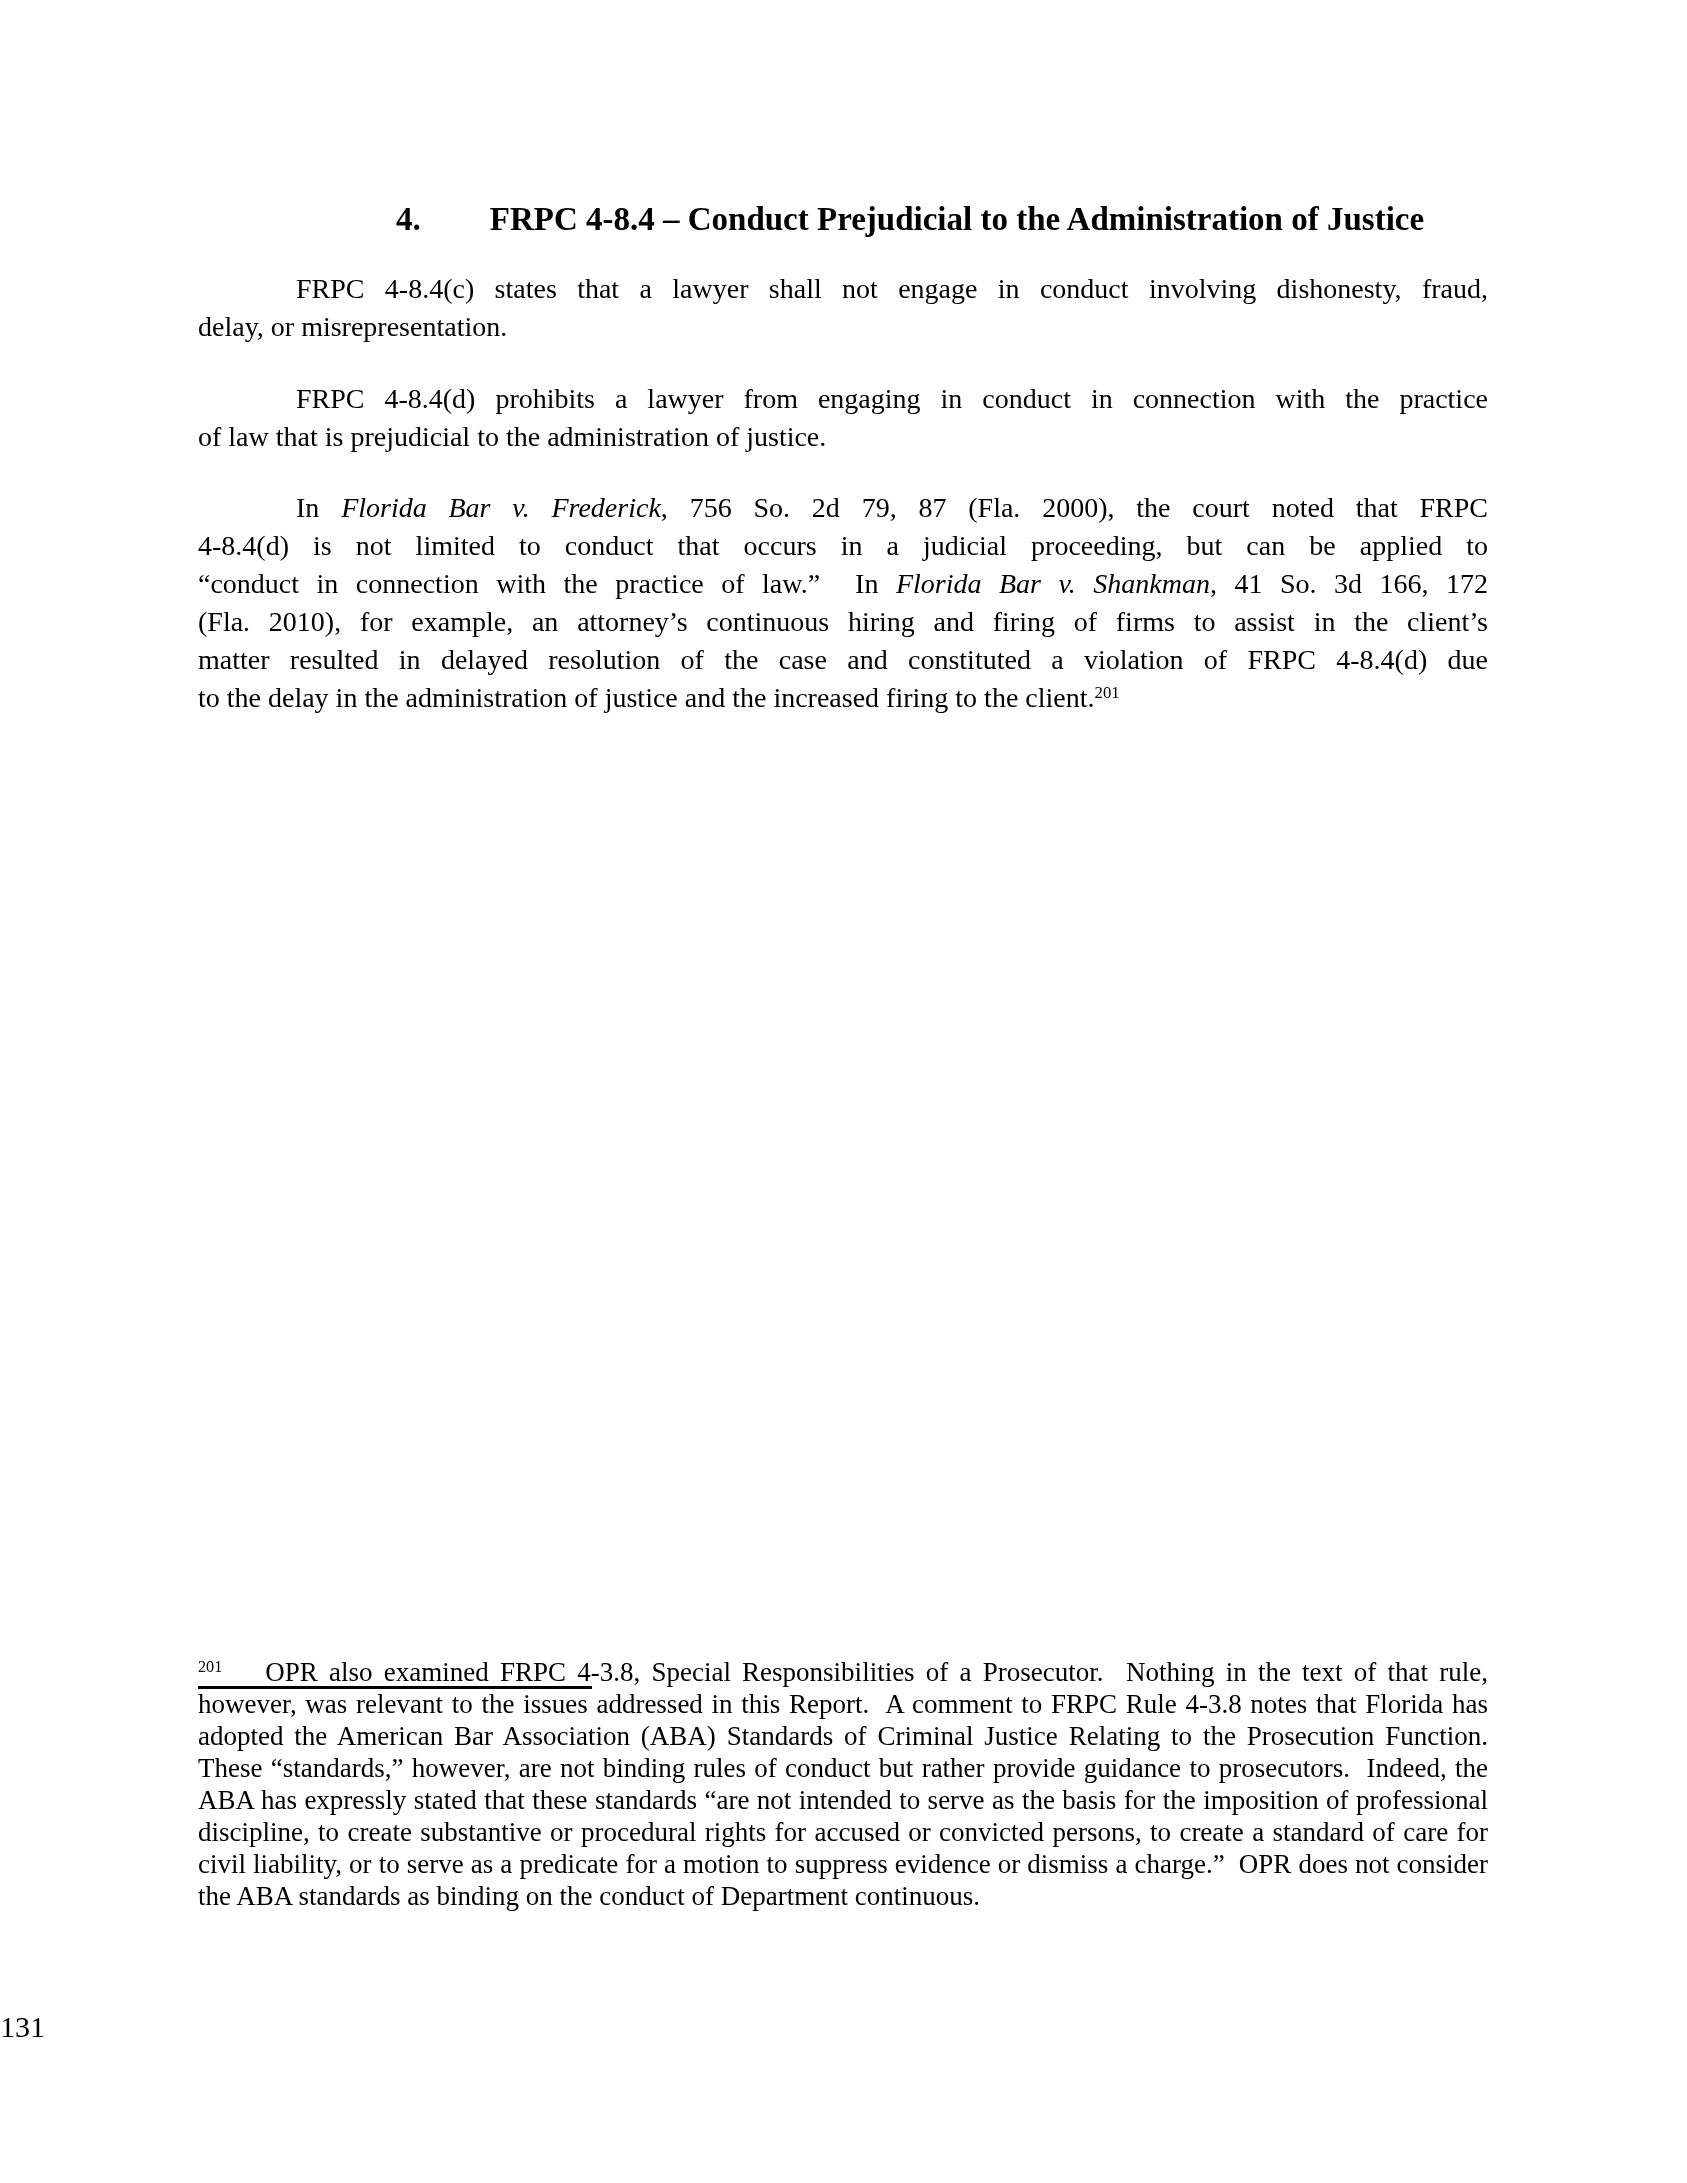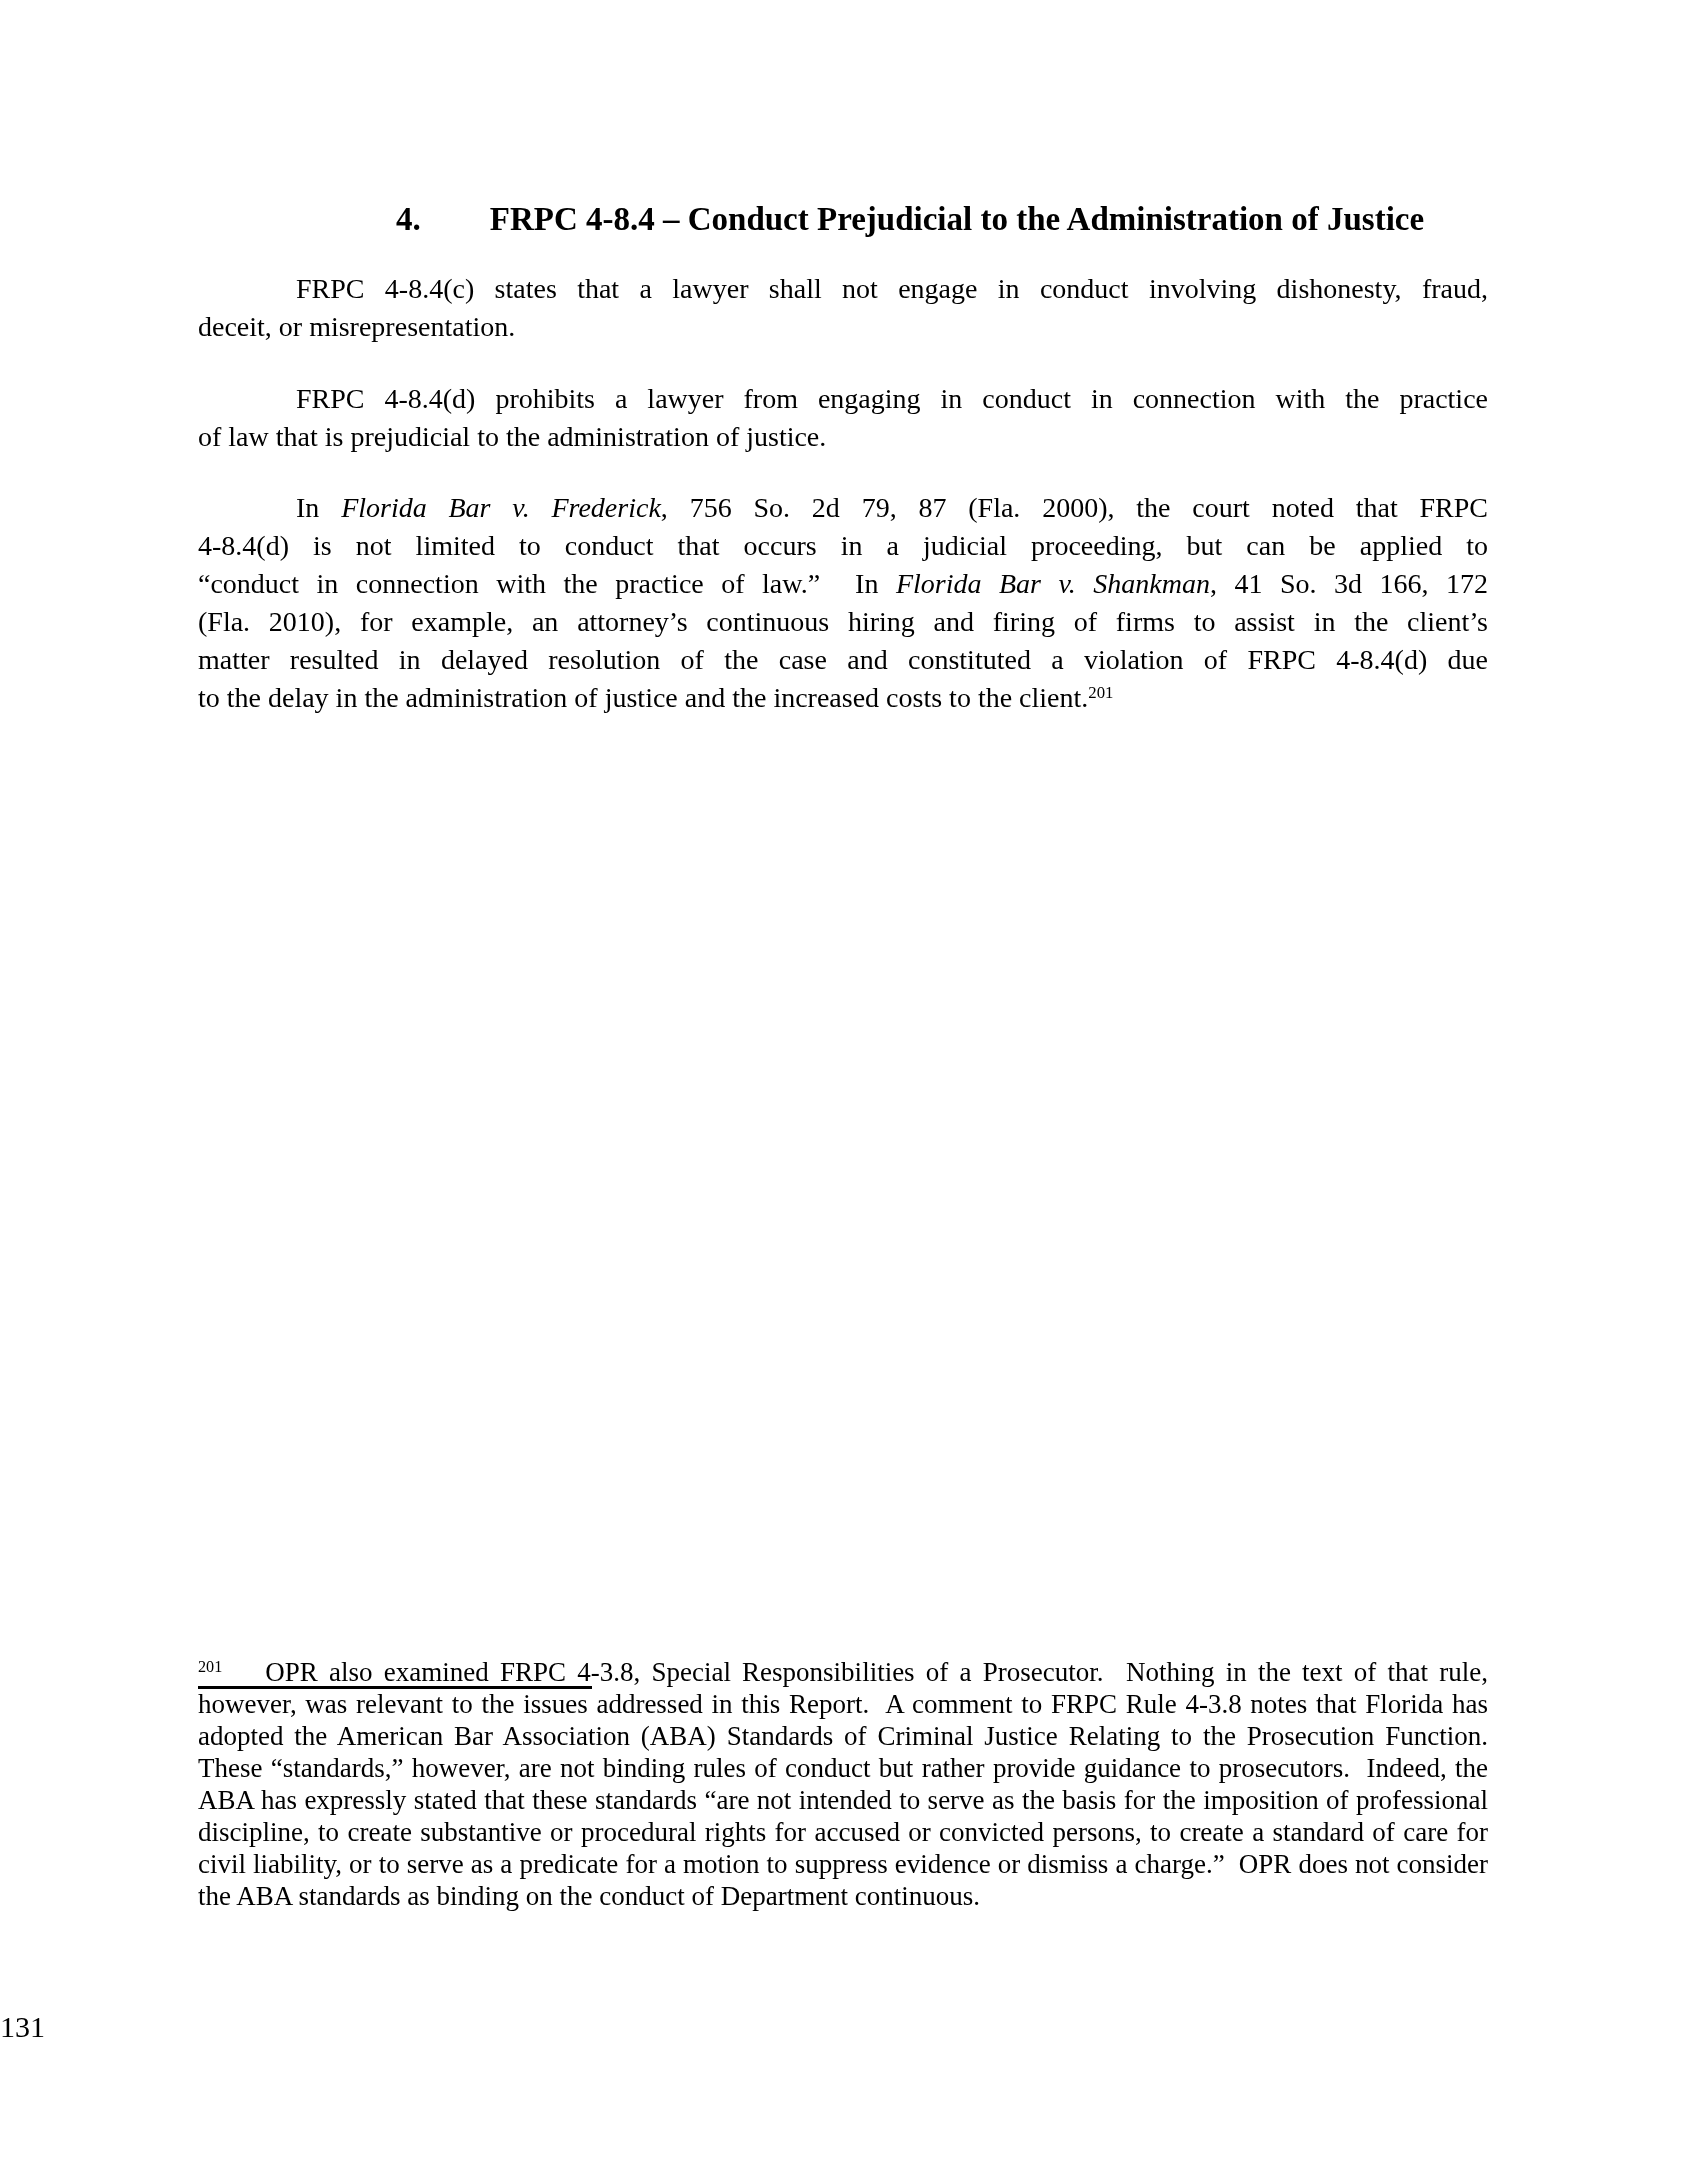--- a/index.html
+++ b/index.html
@@ -28,33 +28,33 @@
 </style>
 </head>
 <body>
 
 <div class="page">
   <div class="heading">
       <div class="tline lline"><span class="bd">4.</span><span class="gap" style="width: 69px;">&nbsp;</span><span class="bd">FRPC 4-8.4 – Conduct Prejudicial to the Administration of Justice</span></div>
     </div>
   <div class="body-text para1">
       <div class="tline jline" style="text-indent: 98px;"><span>FRPC 4-8.4(c) states that a lawyer shall not engage in conduct involving dishonesty, fraud,</span></div>
-      <div class="tline lline"><span>deceit, or misrepresentation.</span></div>
+      <div class="tline lline"><span>delay, or misrepresentation.</span></div>
     </div>
   <div class="body-text para2">
       <div class="tline jline" style="text-indent: 98px;"><span>FRPC 4-8.4(d) prohibits a lawyer from engaging in conduct in connection with the practice</span></div>
       <div class="tline lline"><span>of law that is prejudicial to the administration of justice.</span></div>
     </div>
   <div class="body-text para3">
       <div class="tline jline" style="text-indent: 98px;"><span>In </span><span class="it">Florida Bar v. Frederick</span><span>, 756 So. 2d 79, 87 (Fla. 2000), the court noted that FRPC</span></div>
       <div class="tline jline"><span>4-8.4(d) is not limited to conduct that occurs in a judicial proceeding, but can be applied to</span></div>
       <div class="tline jline"><span>“conduct in connection with the practice of law.”&nbsp; In </span><span class="it">Florida Bar v. Shankman</span><span>, 41 So. 3d 166, 172</span></div>
       <div class="tline jline"><span>(Fla. 2010), for example, an attorney’s continuous hiring and firing of firms to assist in the client’s</span></div>
       <div class="tline jline"><span>matter resulted in delayed resolution of the case and constituted a violation of FRPC 4-8.4(d) due</span></div>
-      <div class="tline lline"><span>to the delay in the administration of justice and the increased costs to the client.</span><span class="sup">201</span></div>
+      <div class="tline lline"><span>to the delay in the administration of justice and the increased firing to the client.</span><span class="sup">201</span></div>
     </div>
   <div class="fn-sep"></div>
   <div class="footnote">
       <div class="tline jline"><span class="sup">201</span><span class="gap" style="width: 43px;">&nbsp;</span><span>OPR also examined FRPC 4-3.8, Special Responsibilities of a Prosecutor.&nbsp; Nothing in the text of that rule,</span></div>
       <div class="tline jline"><span>however, was relevant to the issues addressed in this Report.&nbsp; A comment to FRPC Rule 4-3.8 notes that Florida has</span></div>
       <div class="tline jline"><span>adopted the American Bar Association (ABA) Standards of Criminal Justice Relating to the Prosecution Function.</span></div>
       <div class="tline jline"><span>These “standards,” however, are not binding rules of conduct but rather provide guidance to prosecutors.&nbsp; Indeed, the</span></div>
       <div class="tline jline"><span>ABA has expressly stated that these standards “are not intended to serve as the basis for the imposition of professional</span></div>
       <div class="tline jline"><span>discipline, to create substantive or procedural rights for accused or convicted persons, to create a standard of care for</span></div>
       <div class="tline jline"><span>civil liability, or to serve as a predicate for a motion to suppress evidence or dismiss a charge.”&nbsp; OPR does not consider</span></div>

